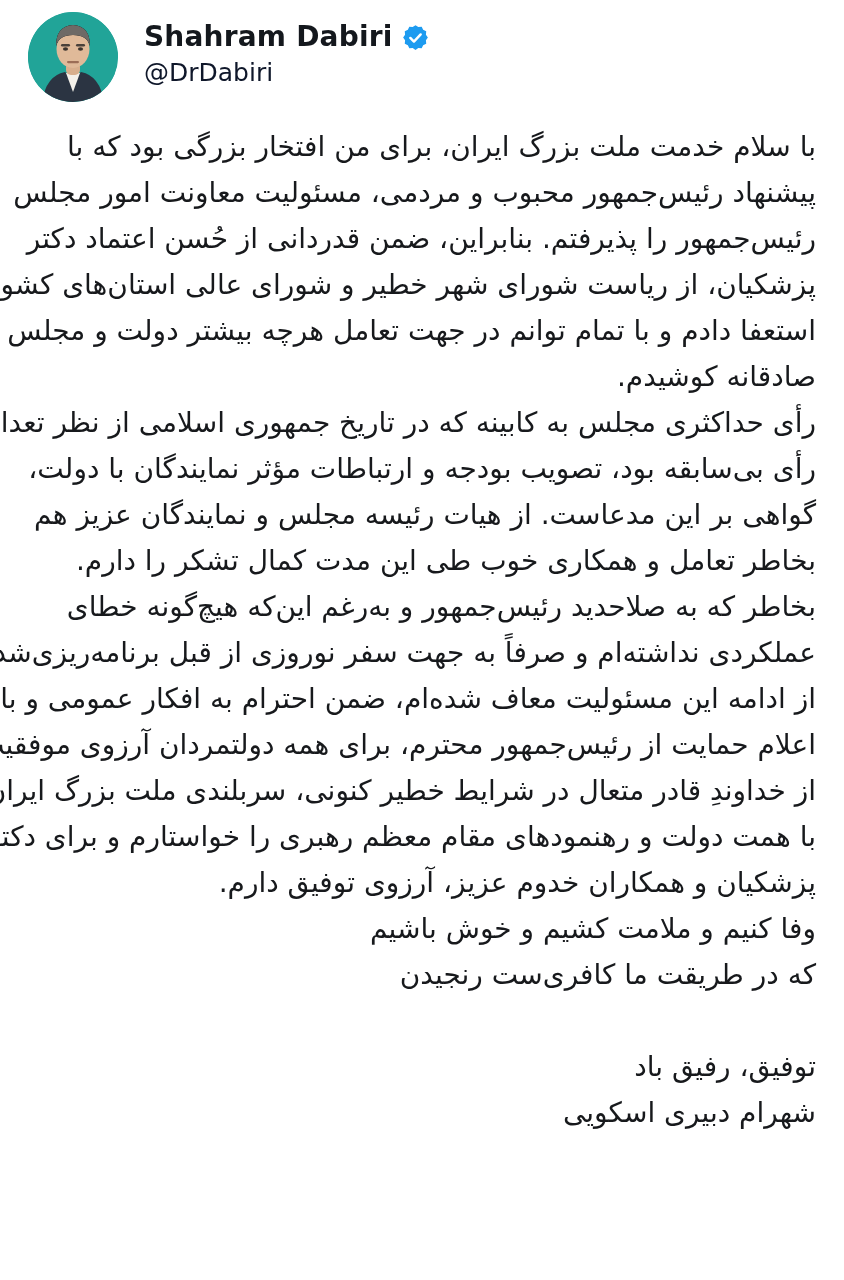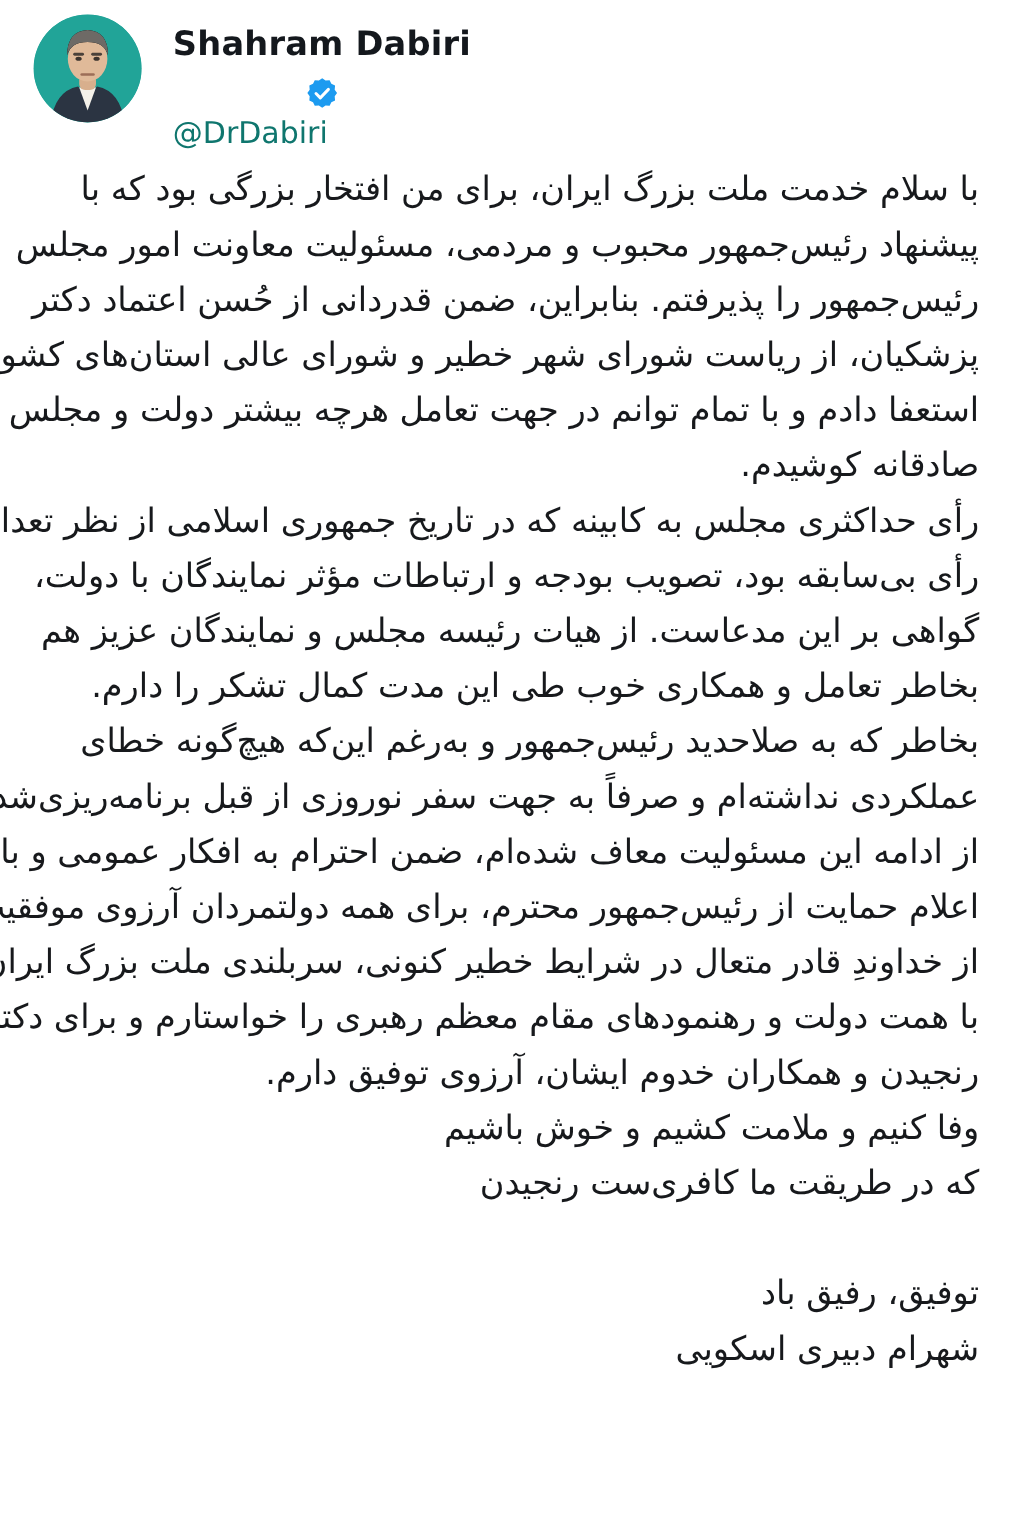--- a/index.html
+++ b/index.html
@@ -31,37 +31,36 @@
   }
   .avatar svg { display: block; }
   .names {
     padding-top: 8px;
     min-width: 0;
   }
   .display-name-row {
     display: flex;
     align-items: center;
     gap: 9px;
-    flex-direction: column;
   }
   .display-name {
     font-size: 28px;
     font-weight: 700;
     color: #14181d;
     letter-spacing: 0.2px;
     white-space: nowrap;
   }
   .badge { width: 27px; height: 27px; flex: 0 0 auto; margin-top: 2px; }
   .handle {
     font-size: 25px;
-    color: #0f766e;
+    color: #0f172a;
     margin-top: 5px;
   }
   .tweet {
-    margin-top: 10px;
+    margin-top: 22px;
     direction: rtl;
     unicode-bidi: plaintext;
     color: #17191c;
     font-size: 28px;
     line-height: 46px;
   }
   .tweet-line {
     min-height: 46px;
     text-align: right;
     white-space: nowrap;
@@ -131,21 +130,21 @@
       <div class="tweet-line">رأی حداکثری مجلس به کابینه که در تاریخ جمهوری اسلامی از نظر تعداد</div>
       <div class="tweet-line">رأی بی‌سابقه بود، تصویب بودجه و ارتباطات مؤثر نمایندگان با دولت،</div>
       <div class="tweet-line">گواهی بر این مدعاست. از هیات رئیسه مجلس و نمایندگان عزیز هم</div>
       <div class="tweet-line">بخاطر تعامل و همکاری خوب طی این مدت کمال تشکر را دارم.</div>
       <div class="tweet-line">بخاطر که به صلاحدید رئیس‌جمهور و به‌رغم این‌که هیچ‌گونه خطای</div>
       <div class="tweet-line">عملکردی نداشته‌ام و صرفاً به جهت سفر نوروزی از قبل برنامه‌ریزی‌شده،</div>
       <div class="tweet-line">از ادامه این مسئولیت معاف شده‌ام، ضمن احترام به افکار عمومی و با</div>
       <div class="tweet-line">اعلام حمایت از رئیس‌جمهور محترم، برای همه دولتمردان آرزوی موفقیت</div>
       <div class="tweet-line">از خداوندِ قادر متعال در شرایط خطیر کنونی، سربلندی ملت بزرگ ایران</div>
       <div class="tweet-line">با همت دولت و رهنمودهای مقام معظم رهبری را خواستارم و برای دکتر</div>
-      <div class="tweet-line">رنجیدن و همکاران خدوم ایشان، آرزوی توفیق دارم.</div>
+      <div class="tweet-line">پزشکیان و همکاران خدوم عزیز، آرزوی توفیق دارم.</div>
       <div class="tweet-line">وفا کنیم و ملامت کشیم و خوش باشیم</div>
       <div class="tweet-line">که در طریقت ما کافری‌ست رنجیدن</div>
       <div class="tweet-line"></div>
       <div class="tweet-line">توفیق، رفیق باد</div>
       <div class="tweet-line">شهرام دبیری اسکویی</div>
     </div>
 
 
 </div>
 

